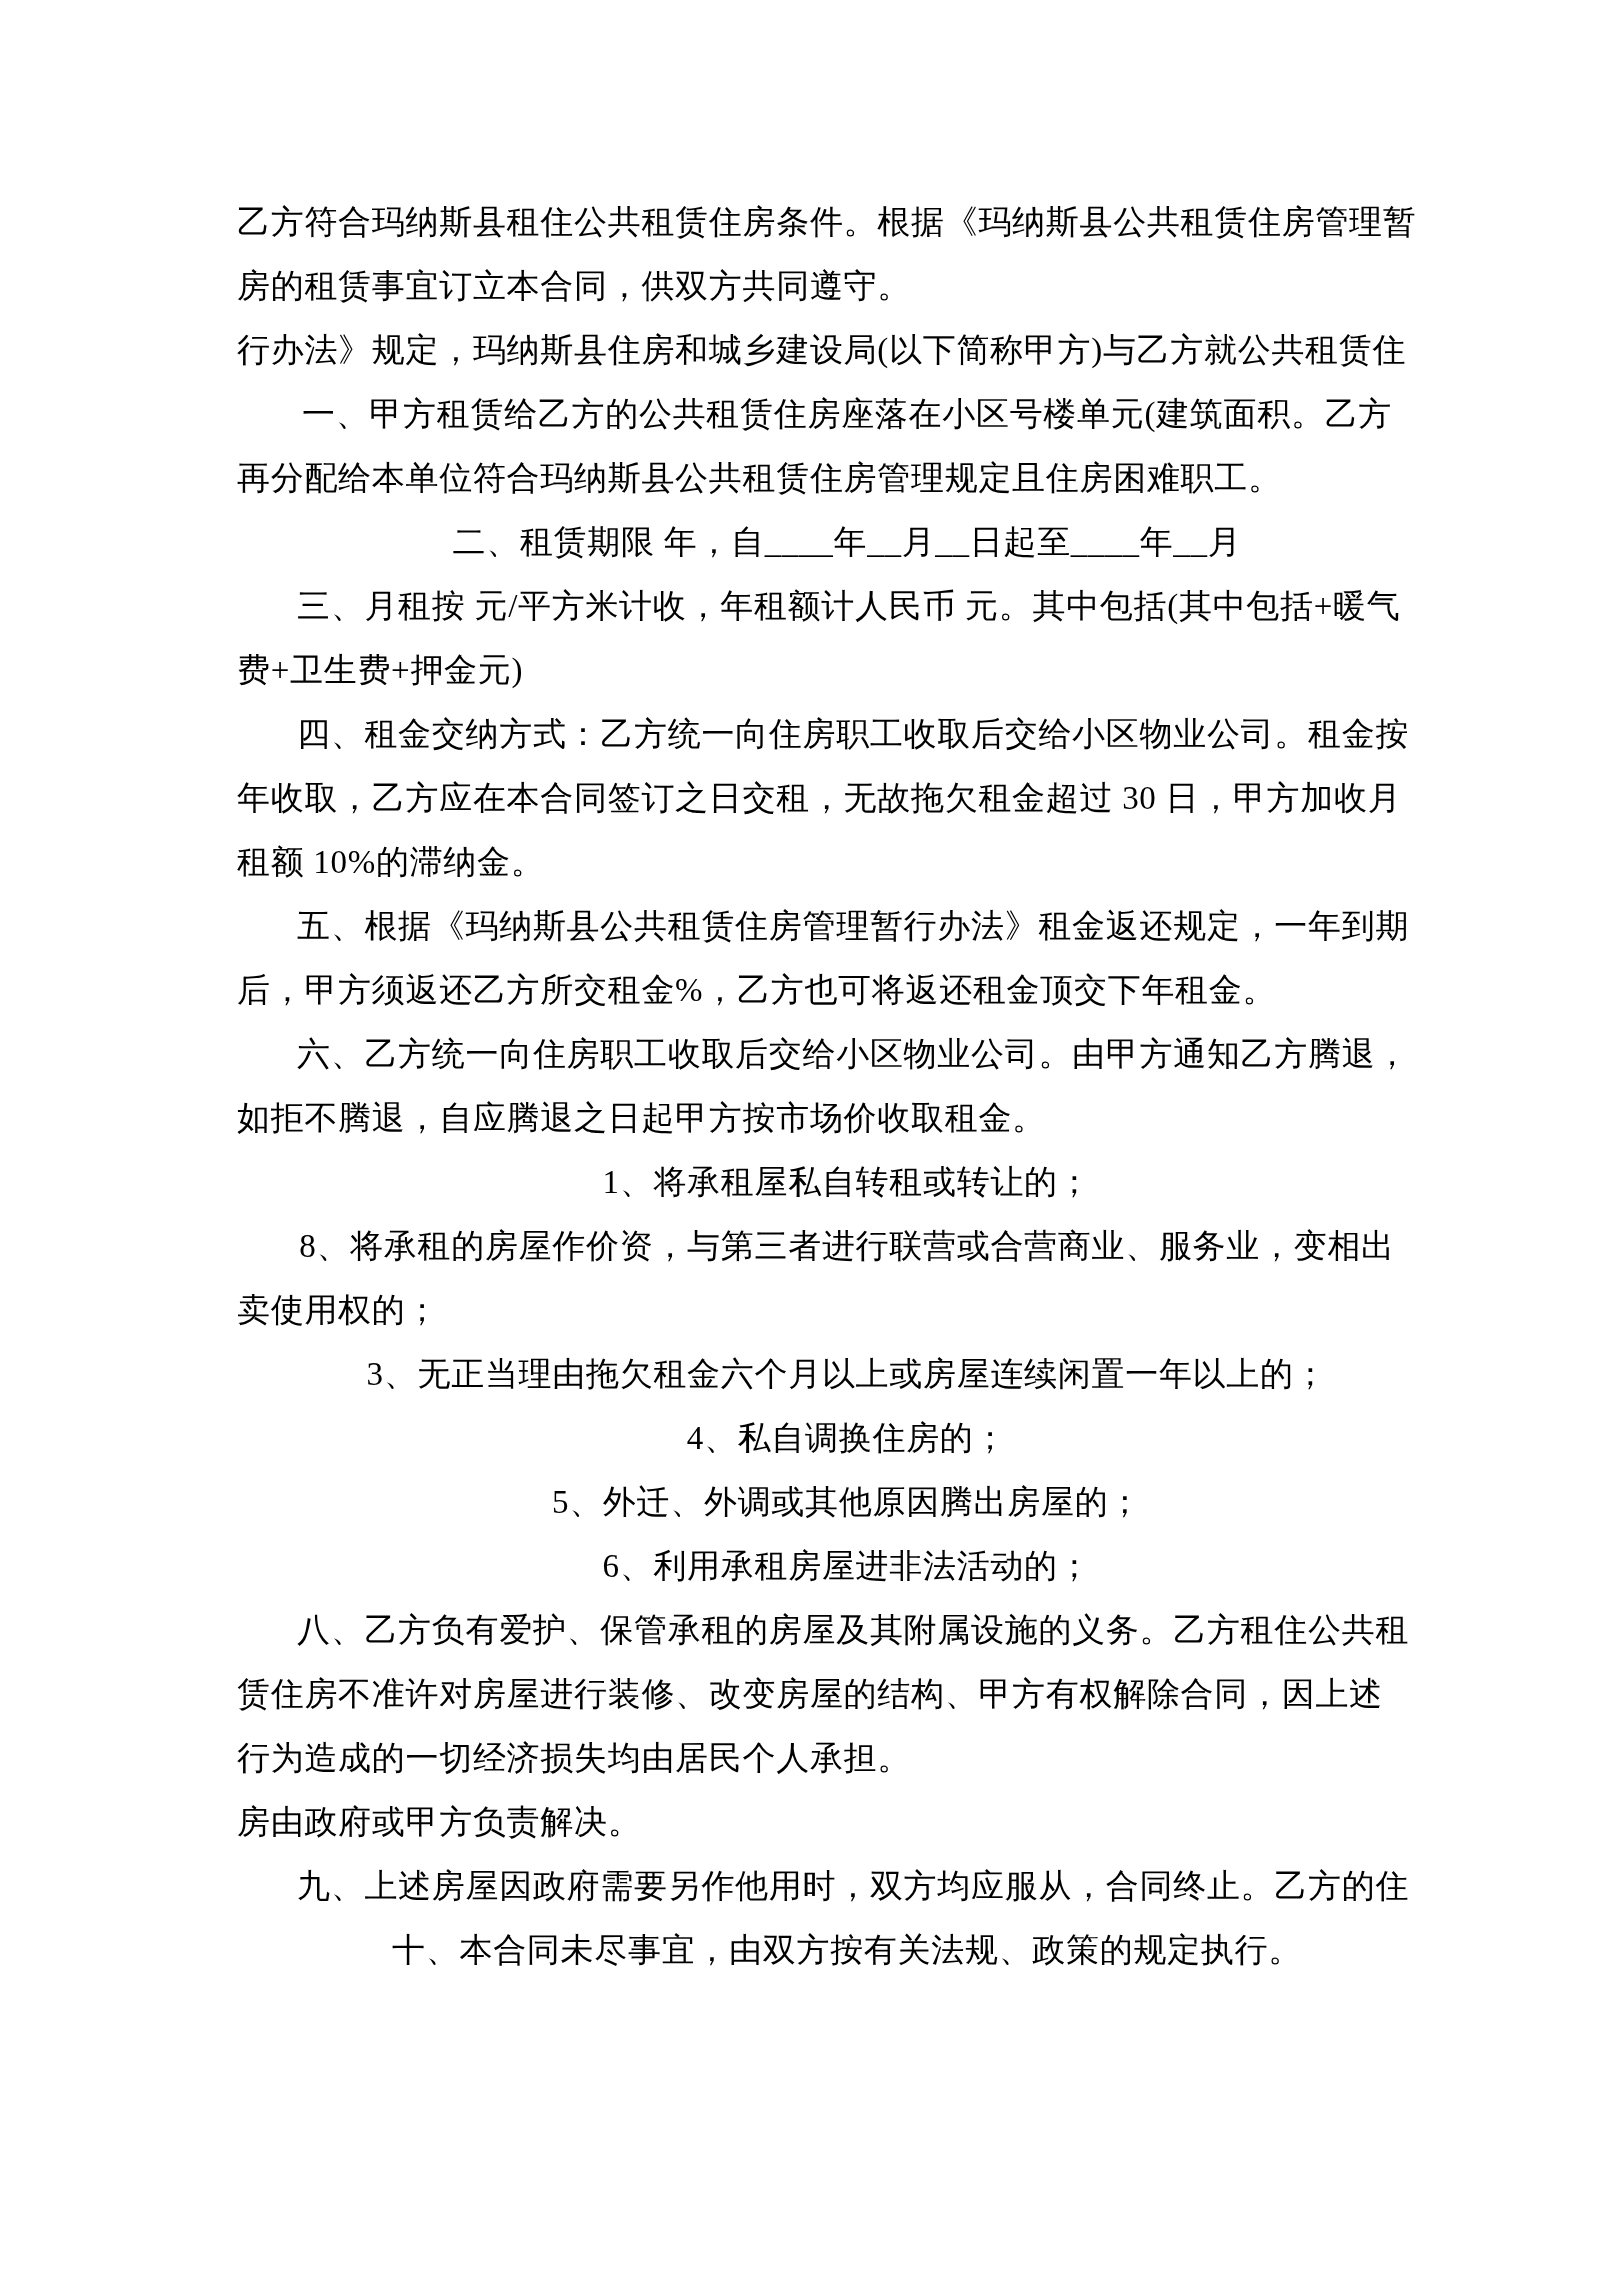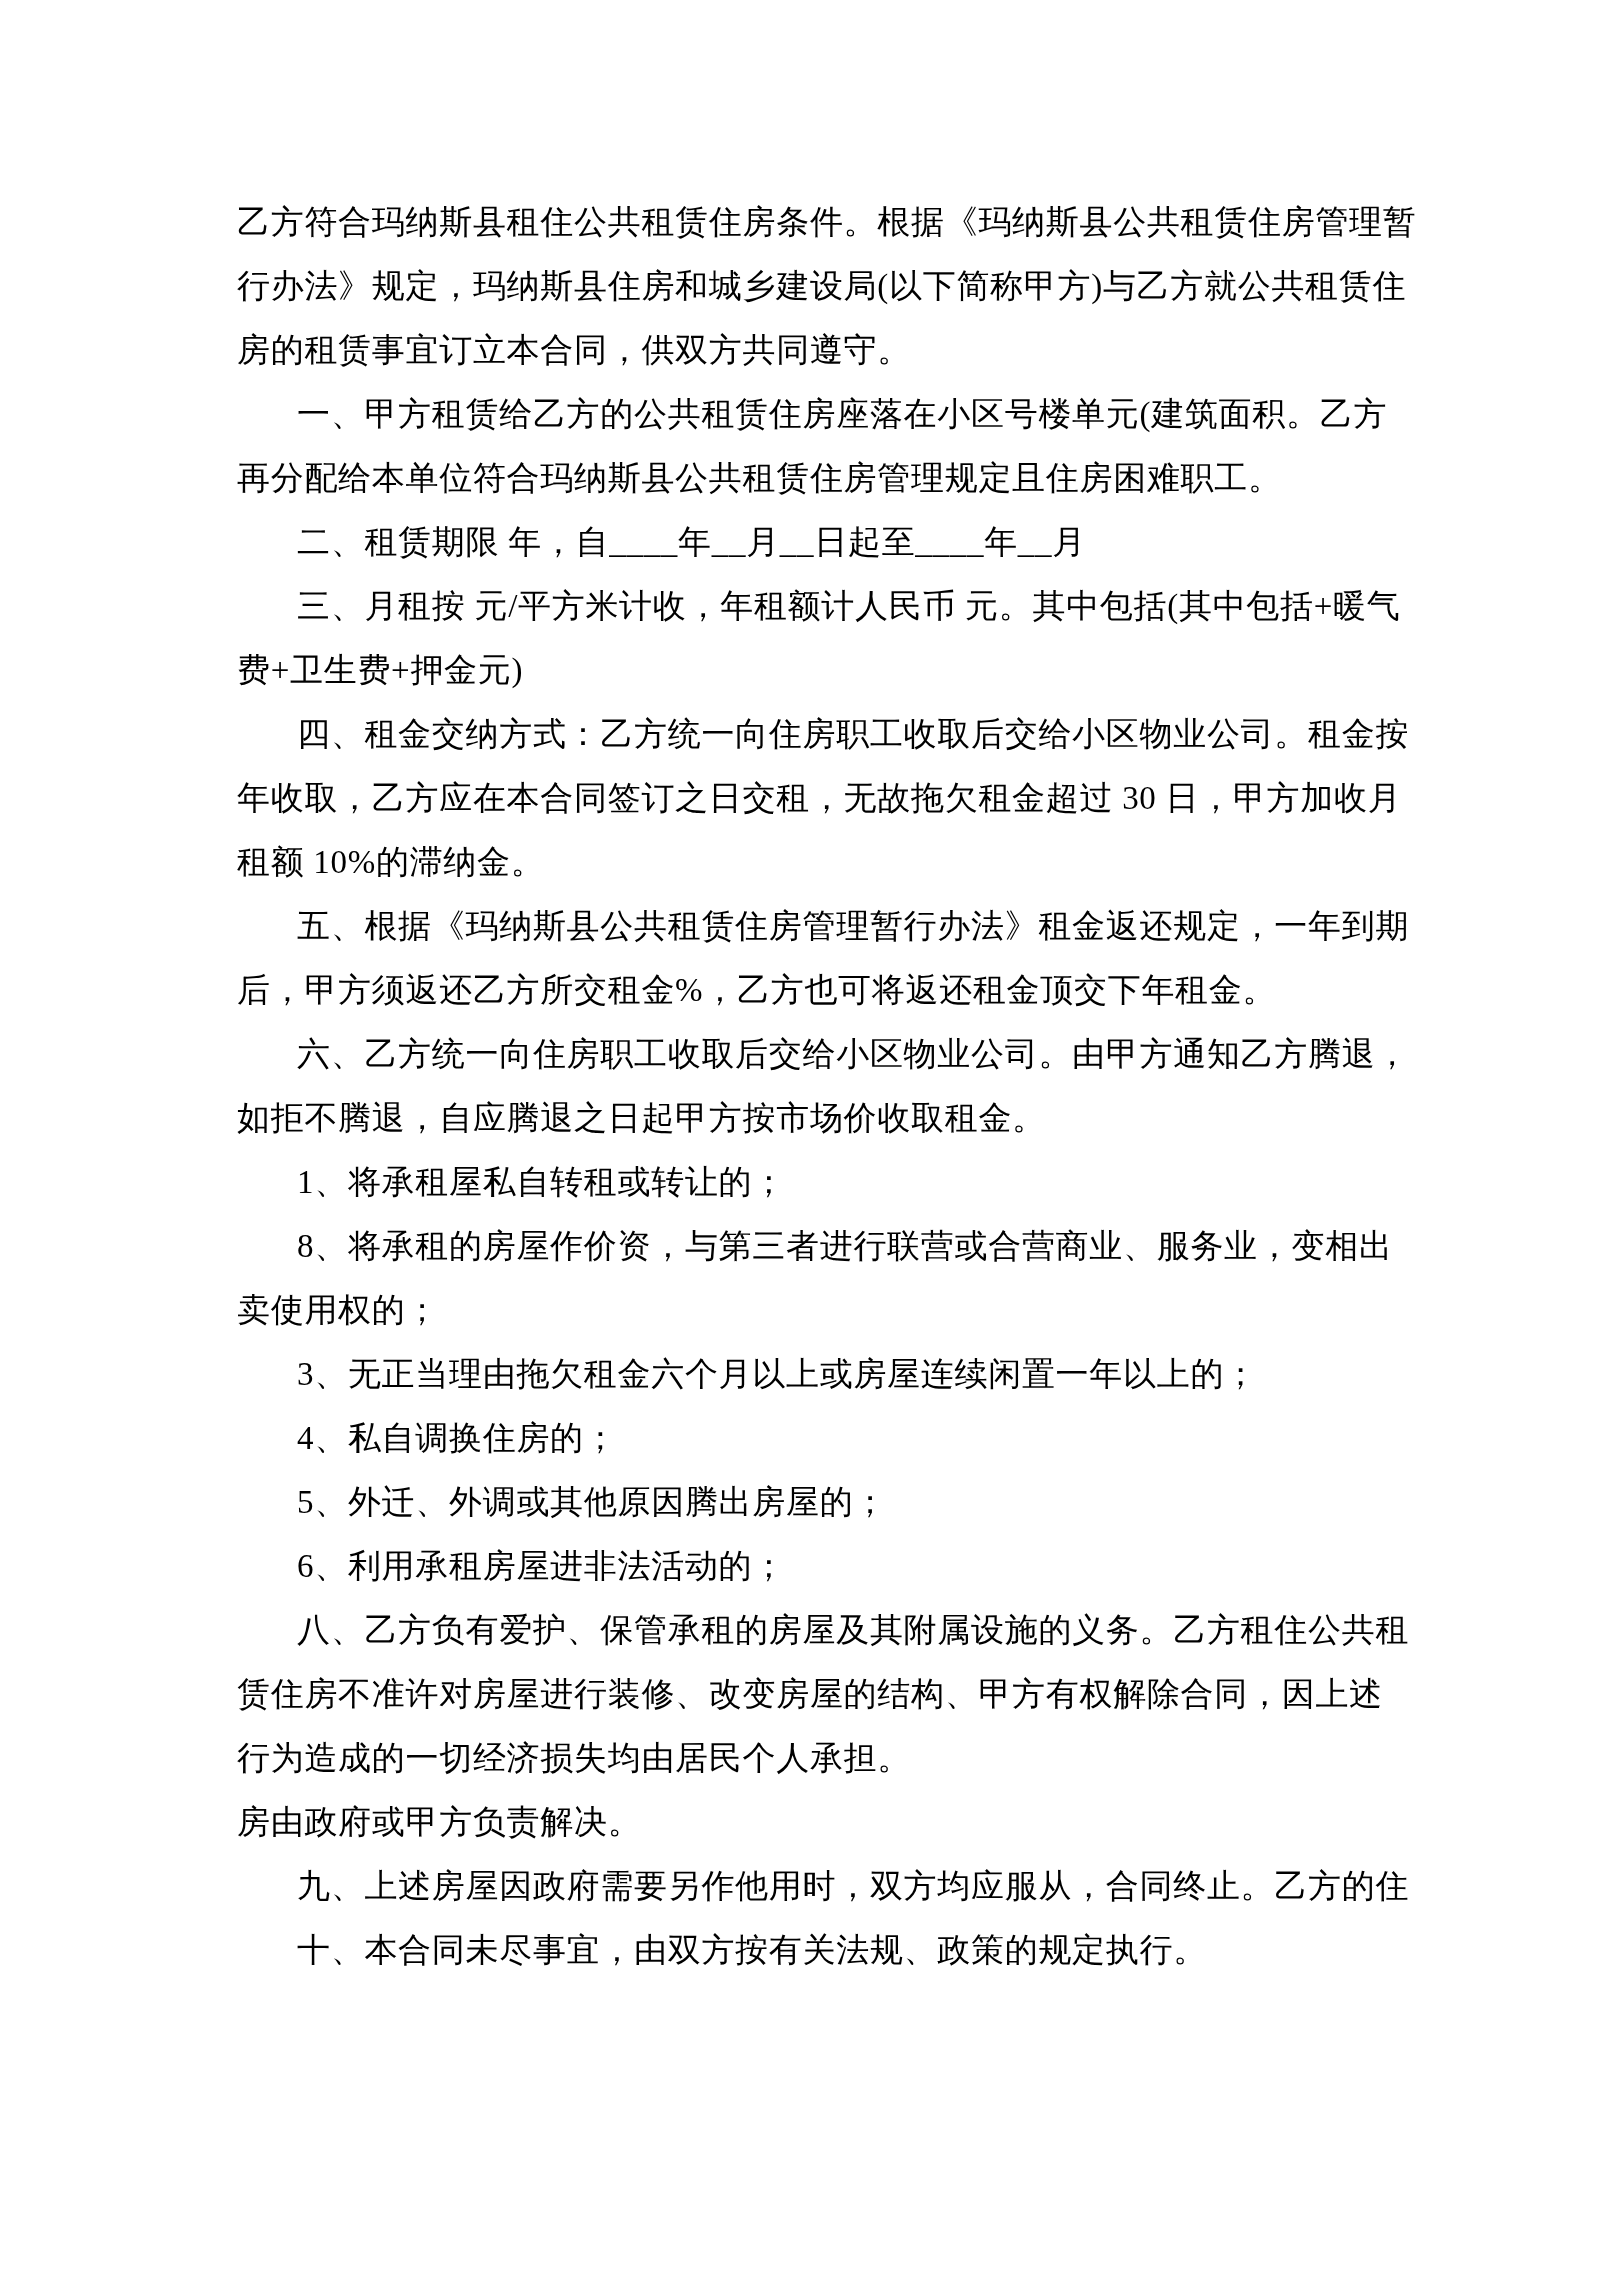--- a/index.html
+++ b/index.html
@@ -24,30 +24,31 @@
     font-family: "Liberation Serif", "DejaVu Serif", serif;
     font-size: 33px;
     line-height: 64px;
     height: 64px;
     color: #000000;
     white-space: pre;
     letter-spacing: 0.7px;
   }
   .line.indent {
     text-indent: 60px;
+    text-align: center;
   }
 </style>
 </head>
 <body>
 
 <div class="page" style="background: rgb(255, 255, 255);">
   <div class="text-block" style="color: rgb(0, 0, 0);">
       <div class="line">乙方符合玛纳斯县租住公共租赁住房条件。根据《玛纳斯县公共租赁住房管理暂</div>
+      <div class="line">房的租赁事宜订立本合同，供双方共同遵守。</div>
       <div class="line">行办法》规定，玛纳斯县住房和城乡建设局(以下简称甲方)与乙方就公共租赁住</div>
-      <div class="line">房的租赁事宜订立本合同，供双方共同遵守。</div>
       <div class="line indent">一、甲方租赁给乙方的公共租赁住房座落在小区号楼单元(建筑面积。乙方</div>
       <div class="line">再分配给本单位符合玛纳斯县公共租赁住房管理规定且住房困难职工。</div>
       <div class="line indent">二、租赁期限 年，自____年__月__日起至____年__月</div>
       <div class="line indent">三、月租按 元/平方米计收，年租额计人民币 元。其中包括(其中包括+暖气</div>
       <div class="line">费+卫生费+押金元)</div>
       <div class="line indent">四、租金交纳方式：乙方统一向住房职工收取后交给小区物业公司。租金按</div>
       <div class="line">年收取，乙方应在本合同签订之日交租，无故拖欠租金超过 30 日，甲方加收月</div>
       <div class="line">租额 10%的滞纳金。</div>
       <div class="line indent">五、根据《玛纳斯县公共租赁住房管理暂行办法》租金返还规定，一年到期</div>
       <div class="line">后，甲方须返还乙方所交租金%，乙方也可将返还租金顶交下年租金。</div>

